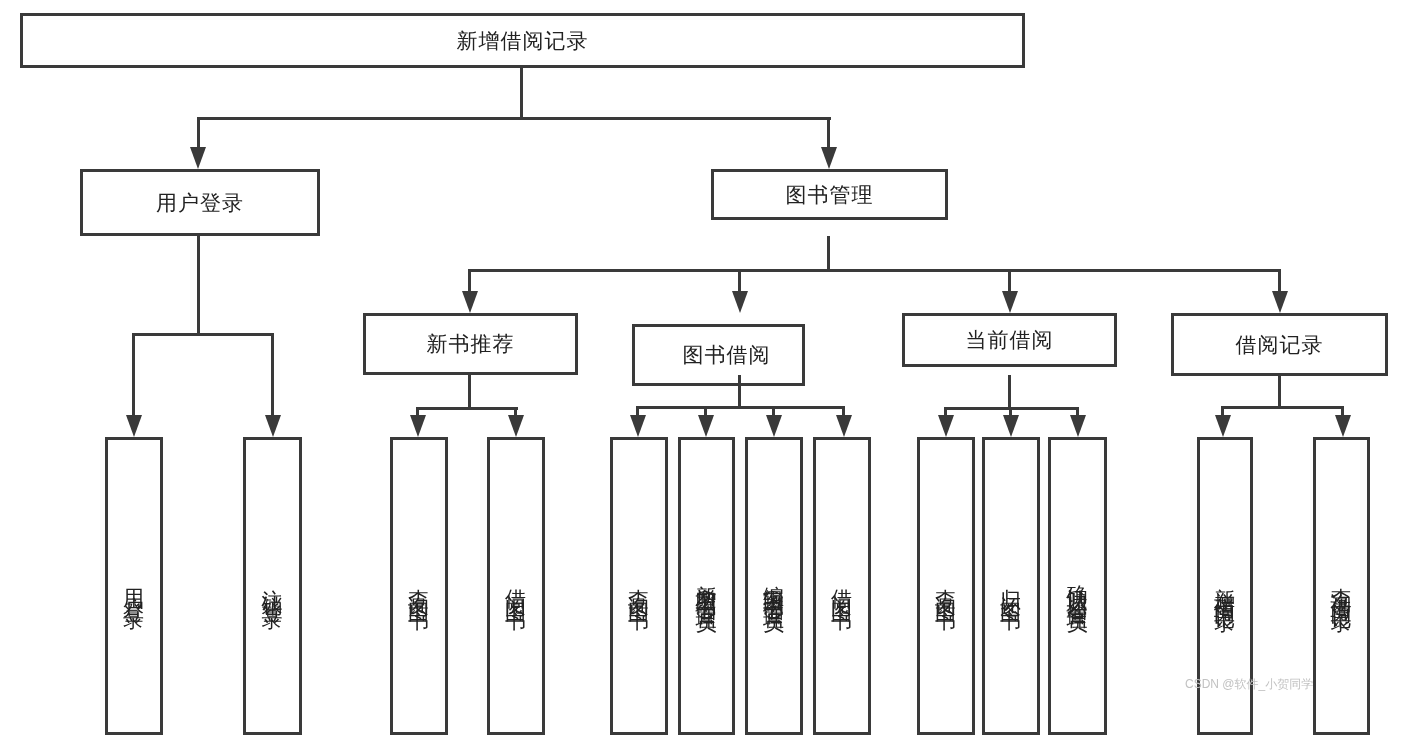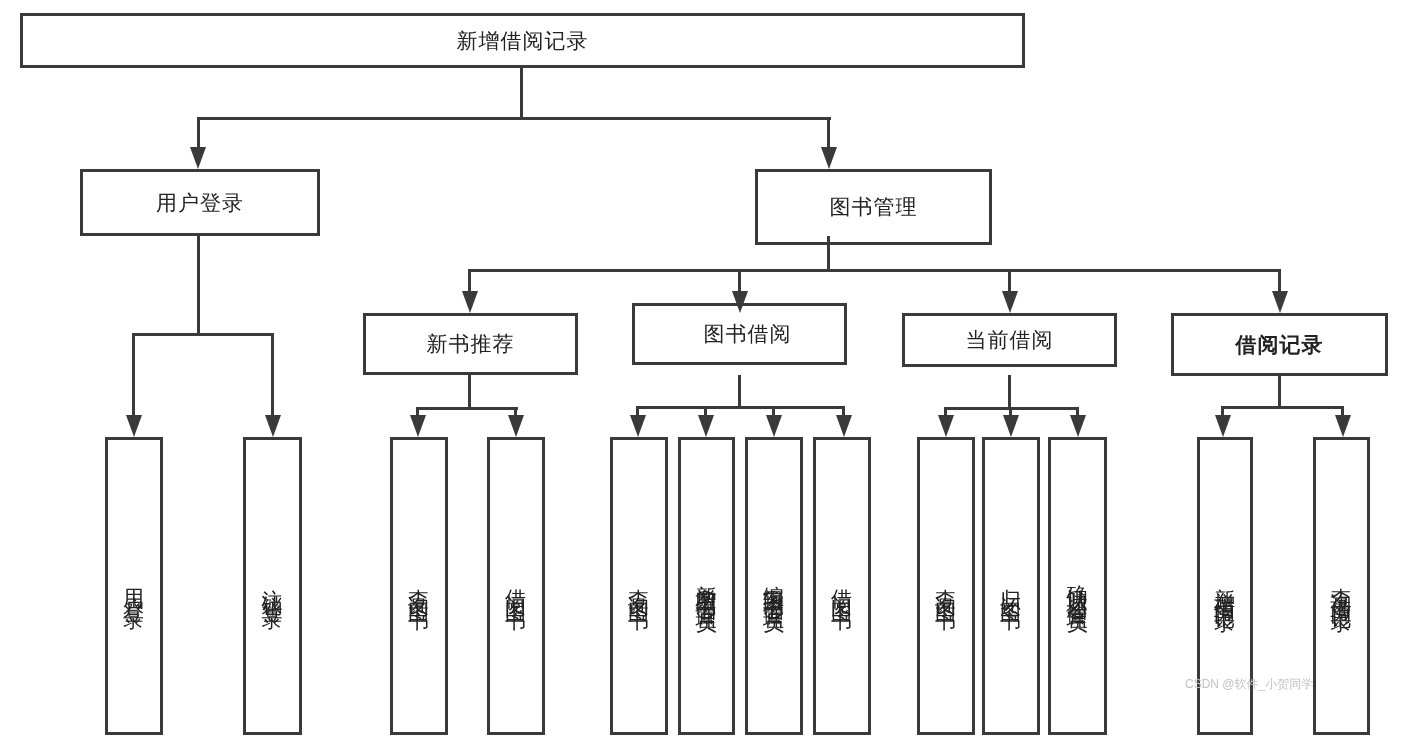--- a/index.html
+++ b/index.html
@@ -62,26 +62,26 @@
   }
 </style>
 </head>
 <body>
 
 <div class="canvas">
 
   <div class="box" style="left:20px;top:13px;width:1005px;height:55px;">新增借阅记录</div>
 
   <div class="box" style="left:80px;top:169px;width:240px;height:67px;">用户登录</div>
-  <div class="box" style="left:711px;top:169px;width:237px;height:76px;margin-left:44px;">图书管理</div>
+  <div class="box" style="left:711px;top:169px;width:237px;height:51px;">图书管理</div>
 
   <div class="box" style="left:363px;top:313px;width:215px;height:62px;">新书推荐</div>
-  <div class="box" style="left:632px;top:303px;width:215px;height:62px;padding-left:16px;">图书借阅</div>
+  <div class="box" style="left:632px;top:324px;width:173px;height:62px;padding-left:16px;">图书借阅</div>
   <div class="box" style="left:902px;top:313px;width:215px;height:54px;">当前借阅</div>
-  <div class="box" style="left:1171px;top:313px;width:217px;height:63px;font-weight:bold;">借阅记录</div>
+  <div class="box" style="left:1171px;top:313px;width:217px;height:63px;">借阅记录</div>
 
   <div class="vbox" style="left:105px;width:58px;">用户登录</div>
   <div class="vbox" style="left:243px;width:59px;">注销登录</div>
 
   <div class="vbox" style="left:390px;width:58px;">查询图书</div>
   <div class="vbox" style="left:487px;width:58px;">借阅图书</div>
 
   <div class="vbox" style="left:610px;width:58px;">查询图书</div>
   <div class="vbox" style="left:678px;width:57px;letter-spacing:4px;">新增图书（管理员）</div>
   <div class="vbox" style="left:745px;width:58px;letter-spacing:4px;">编辑图书（管理员）</div>

